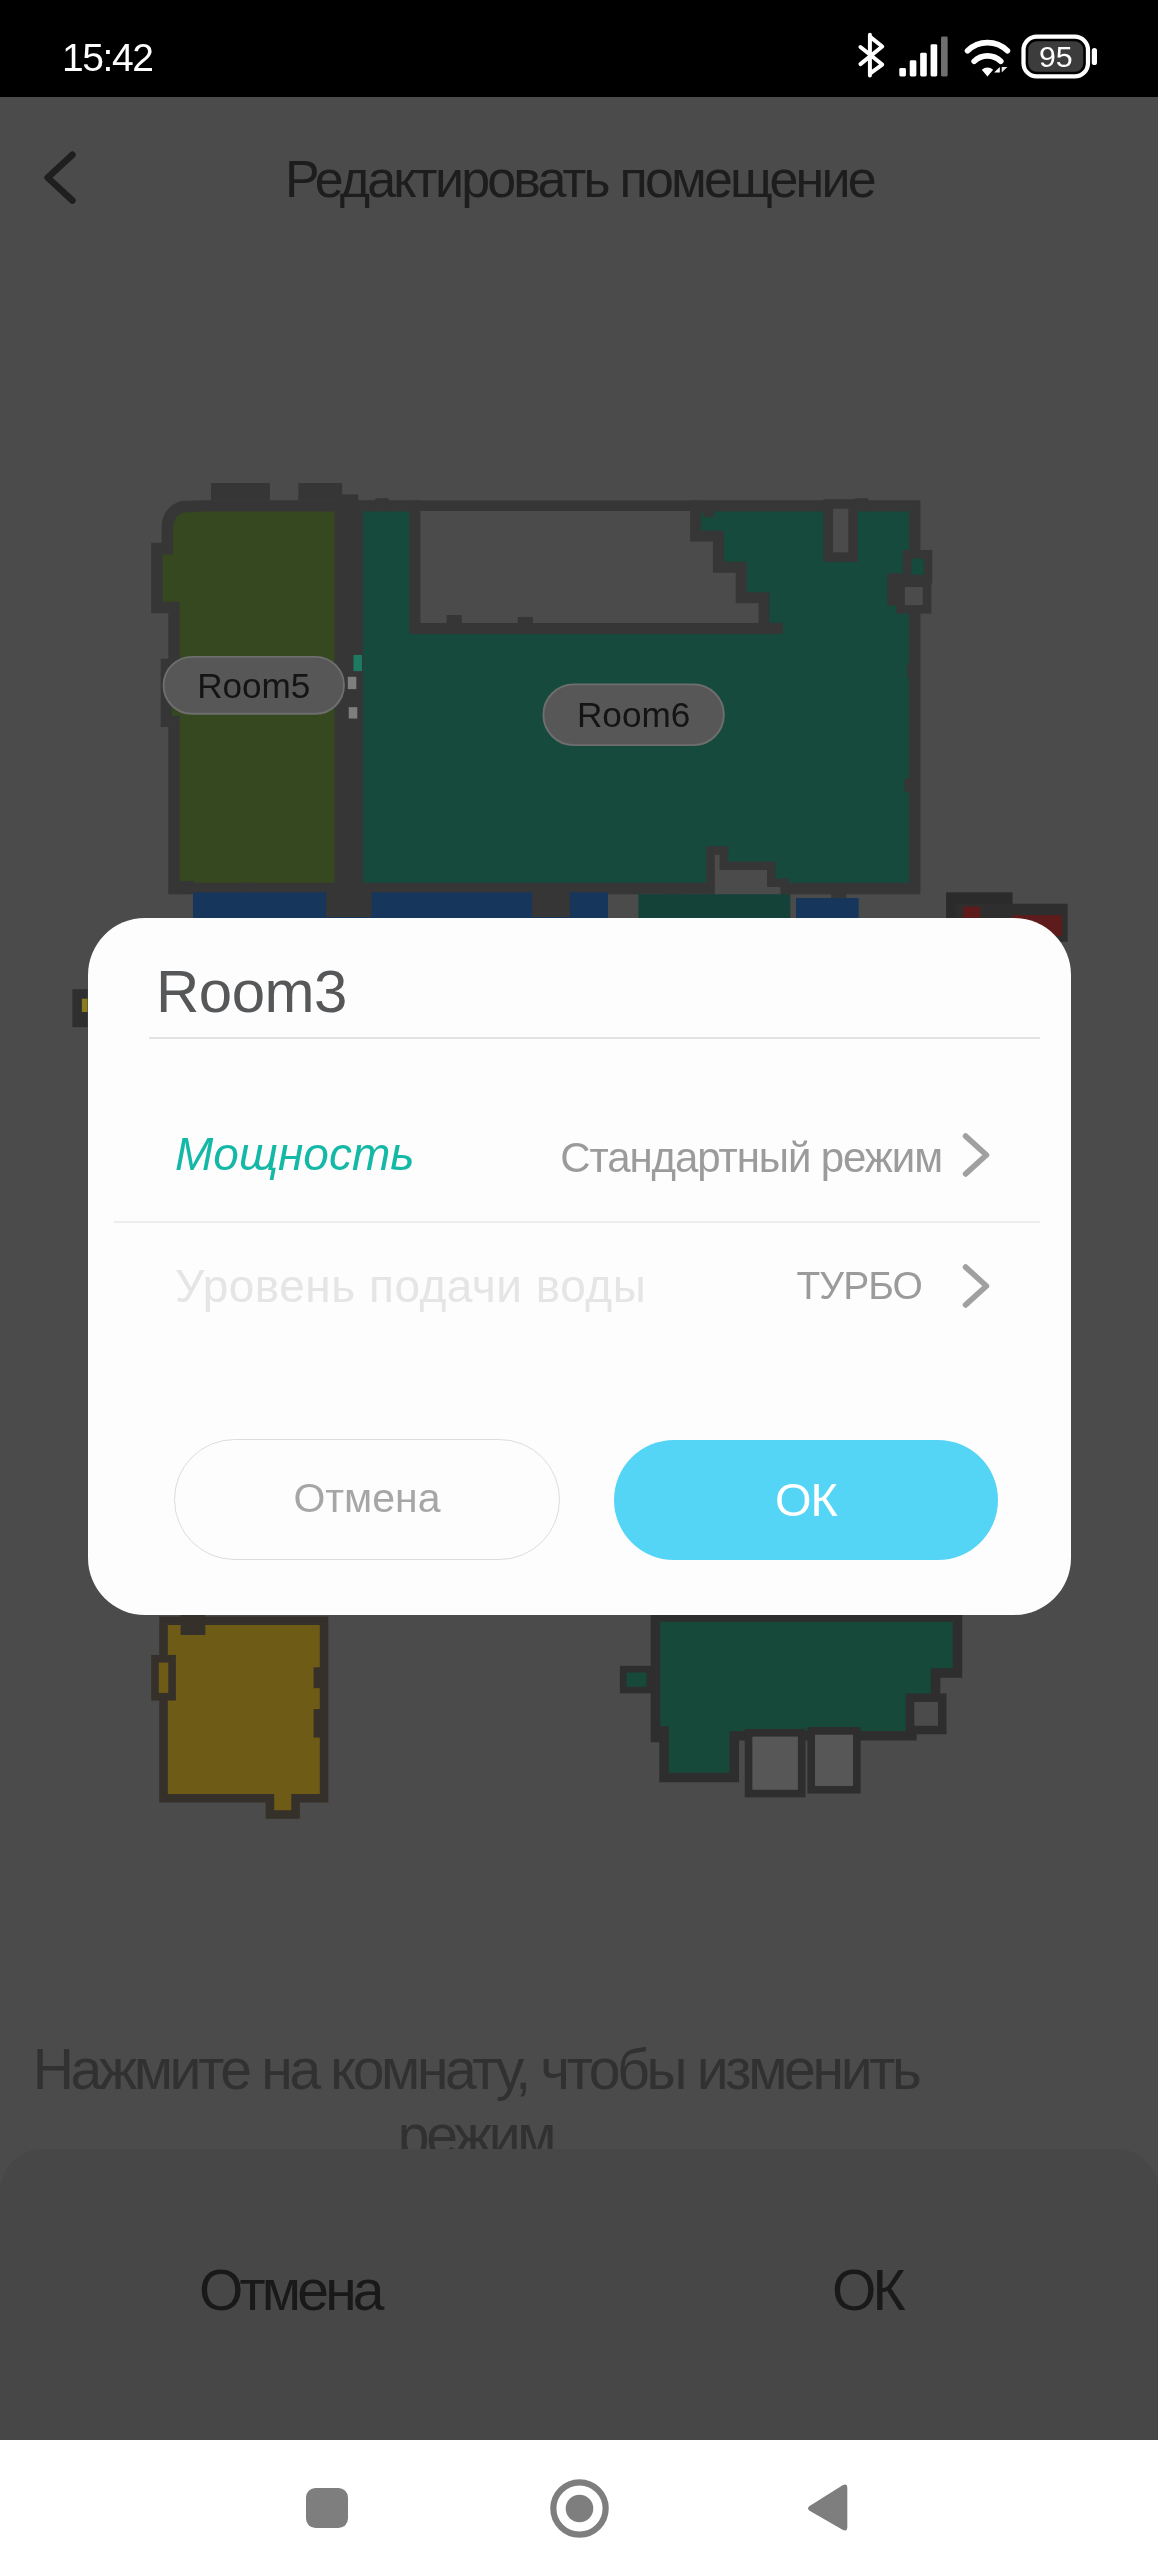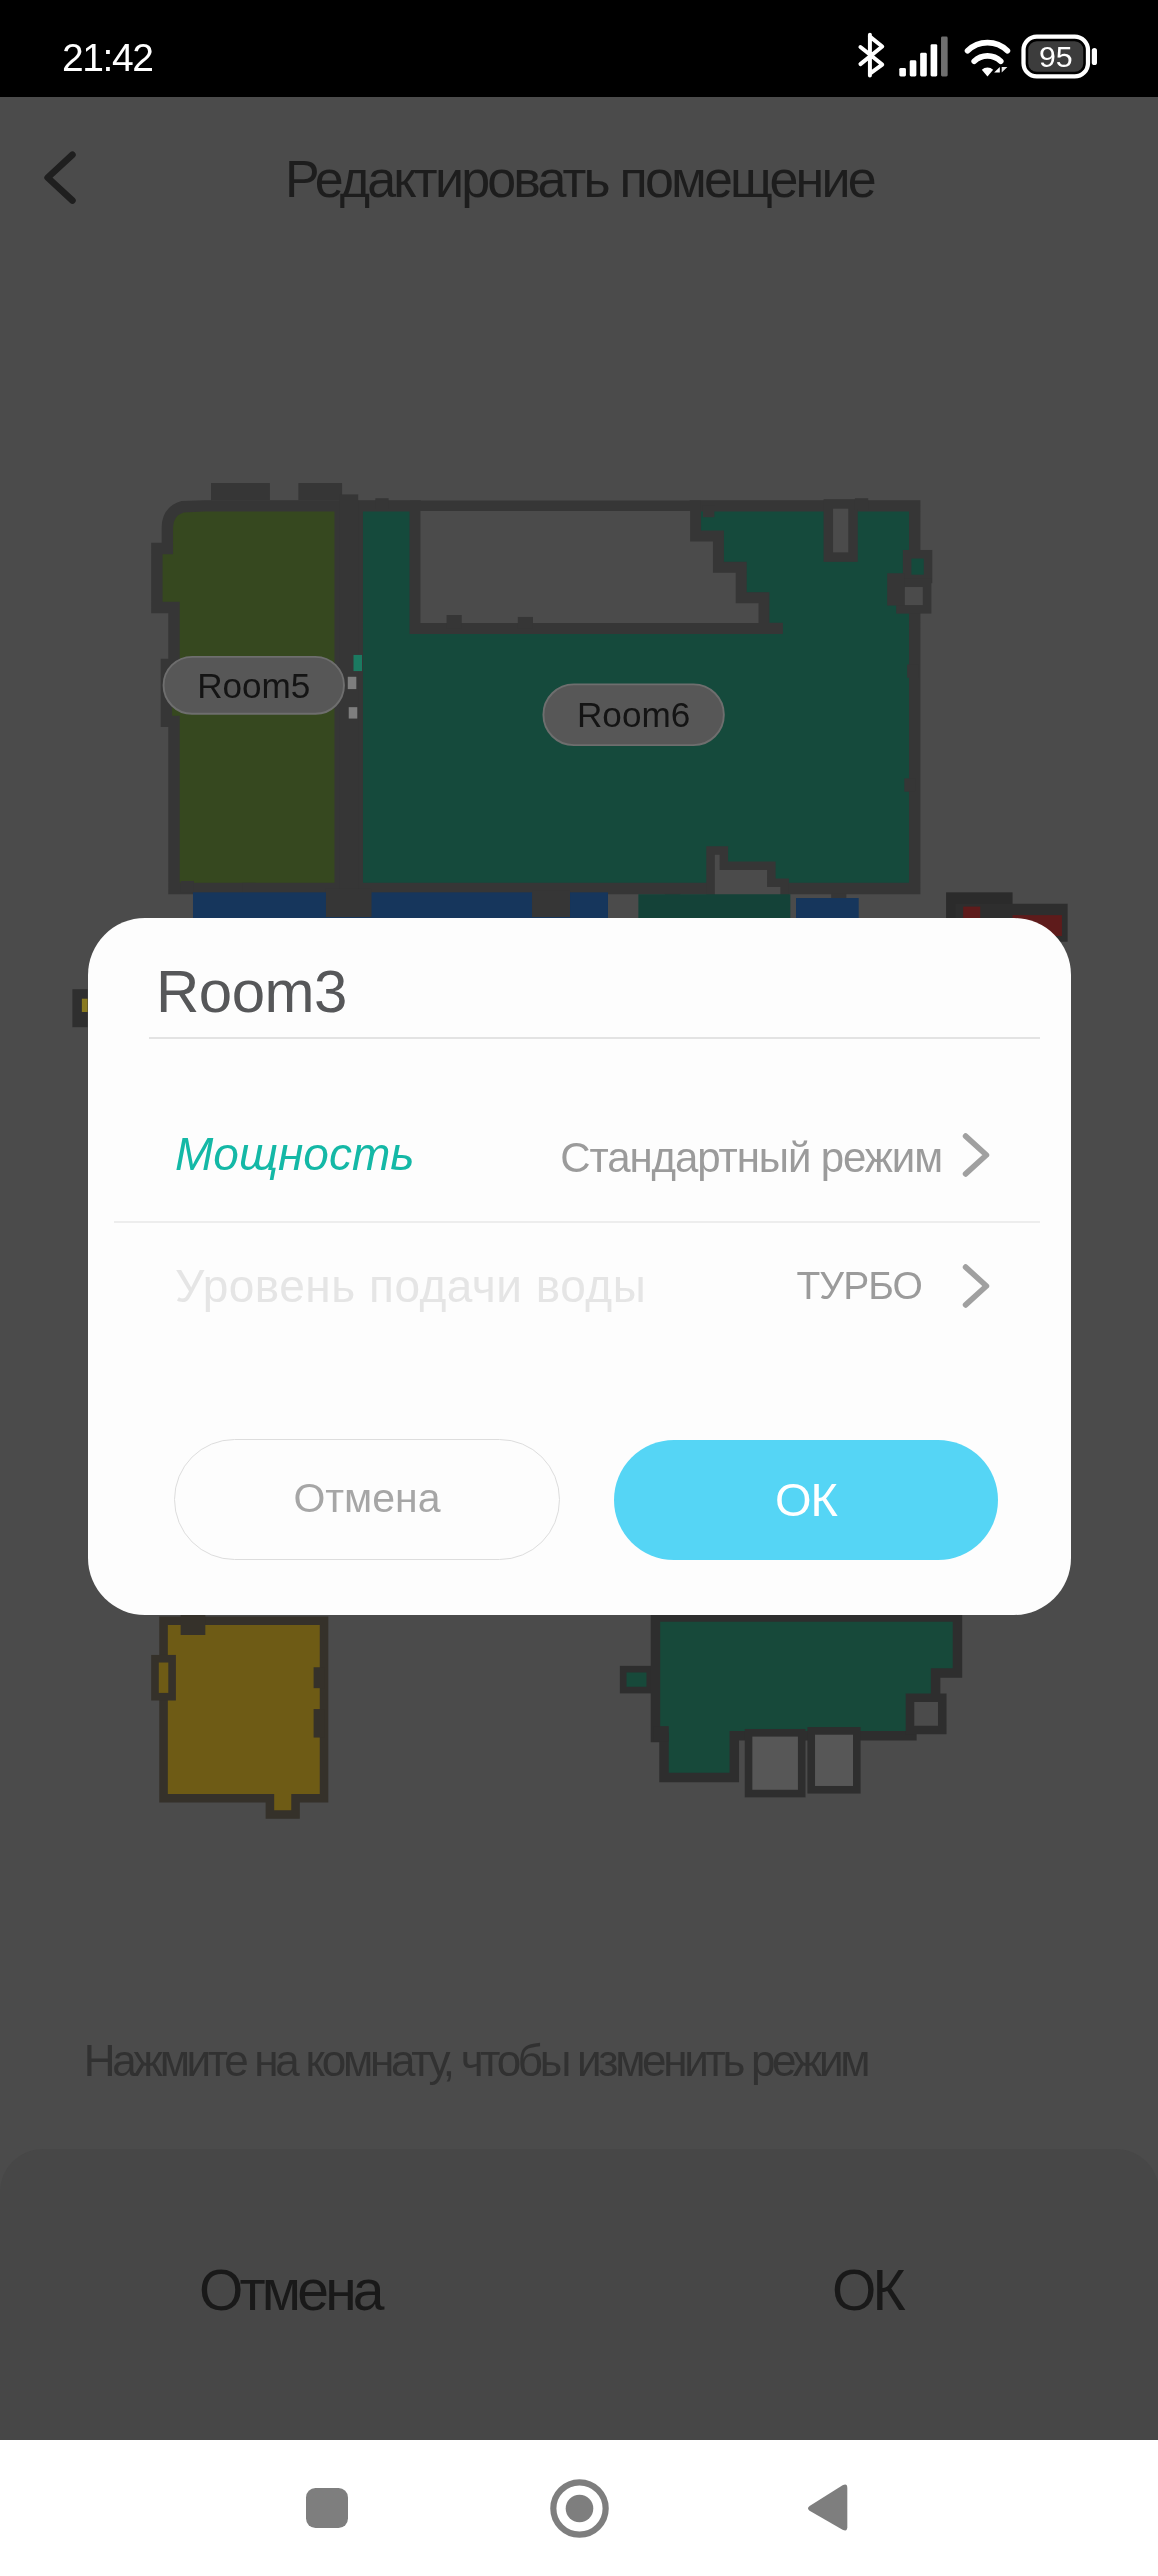--- a/index.html
+++ b/index.html
@@ -5,21 +5,21 @@
   html,body{margin:0;padding:0;}
   body{width:1159px;height:2576px;background:#4b4b4b;position:relative;overflow:hidden;
        font-family:"Liberation Sans", sans-serif;}
   .abs{position:absolute;}
 </style>
 </head>
 <body>
 
 <div class="abs" style="left:0;top:0;width:1159px;height:97px;background:#000;"></div>
 
-<div class="abs" style="left:62px;top:36px;color:#fff;font-size:39px;font-weight:500;letter-spacing:-1.4px;">21:42</div>
+<div class="abs" style="left:62px;top:36px;color:#fff;font-size:39px;font-weight:500;letter-spacing:-1.4px;">15:42</div>
 
 <svg class="abs" style="left:850px;top:25px;" width="256" height="63" viewBox="0 0 270 66">
 
   <g stroke="#fff" stroke-width="4.2" fill="none" stroke-linejoin="round" stroke-linecap="round">
     <path d="M21 12 L34 22.5 L11 41 M21 51 L34 41.5 L11 23 M21 10 L21 53"></path>
   </g>
 
   <g fill="#fff">
     <rect x="52" y="45" width="7" height="9" rx="1.5"></rect>
     <rect x="63" y="37" width="7" height="17" rx="1.5"></rect>
@@ -152,21 +152,21 @@
     <path d="M958 1788 L992 1788 L992 1822 L958 1822 Z" fill="#4b4b4b" stroke="#2e2e2e" stroke-width="9"></path>
 
     <rect x="788" y="1825" width="56" height="64" fill="#575757" stroke="#2e2e2e" stroke-width="8"></rect>
 
     <rect x="854" y="1823" width="48" height="62" fill="#575757" stroke="#2e2e2e" stroke-width="8"></rect>
 
     <rect x="688" y="1818" width="16" height="16" fill="#2e2e2e"></rect>
   </g>
 </svg>
 
-<div class="abs" style="left:0;top:2036px;width:951px;text-align:center;color:#313131;font-size:44px;letter-spacing:-3.3px;">Нажмите на комнату, чтобы изменить режим</div>
+<div class="abs" style="left:0;top:2036px;width:951px;text-align:center;color:#313131;font-size:57px;letter-spacing:-3.3px;">Нажмите на комнату, чтобы изменить режим</div>
 
 <div class="abs" style="left:0;top:2149px;width:1159px;height:292px;background:#474747;border-radius:43px 43px 0 0;"></div>
 
 <div class="abs" style="left:199px;top:2257px;color:#191919;font-size:57px;letter-spacing:-3.8px;">Отмена</div>
 
 <div class="abs" style="left:832px;top:2257px;color:#191919;font-size:57px;letter-spacing:-3.8px;">ОК</div>
 
 <div class="abs" style="left:0;top:2440px;width:1159px;height:136px;background:#fff;"></div>
 
 <div class="abs" style="left:306px;top:2488px;width:42px;height:40px;background:#7e7e7e;border-radius:9.5px;"></div>

